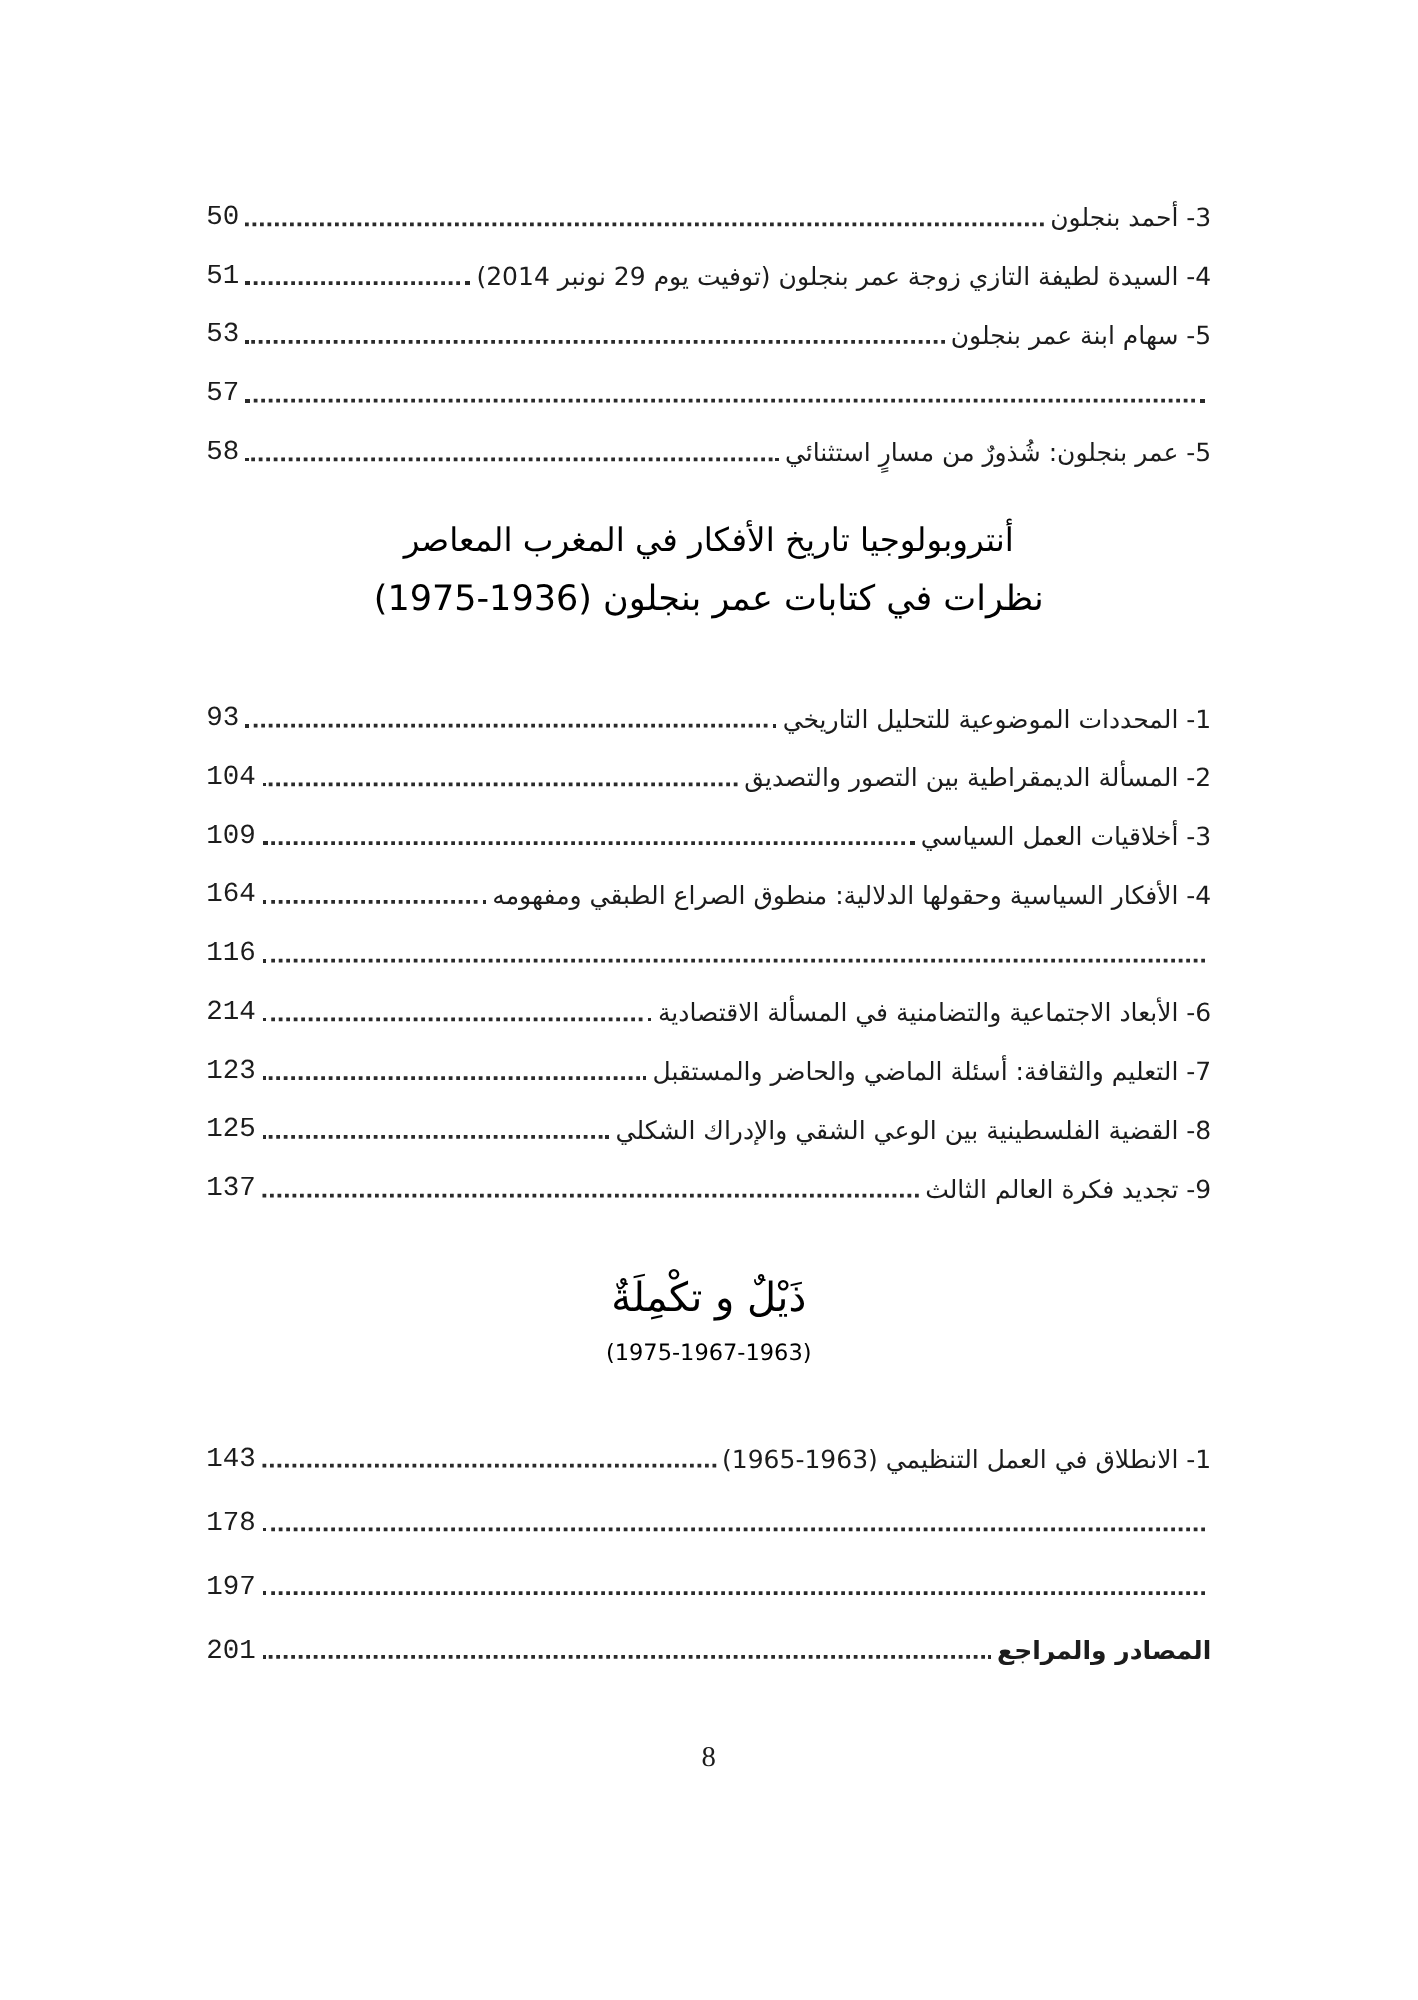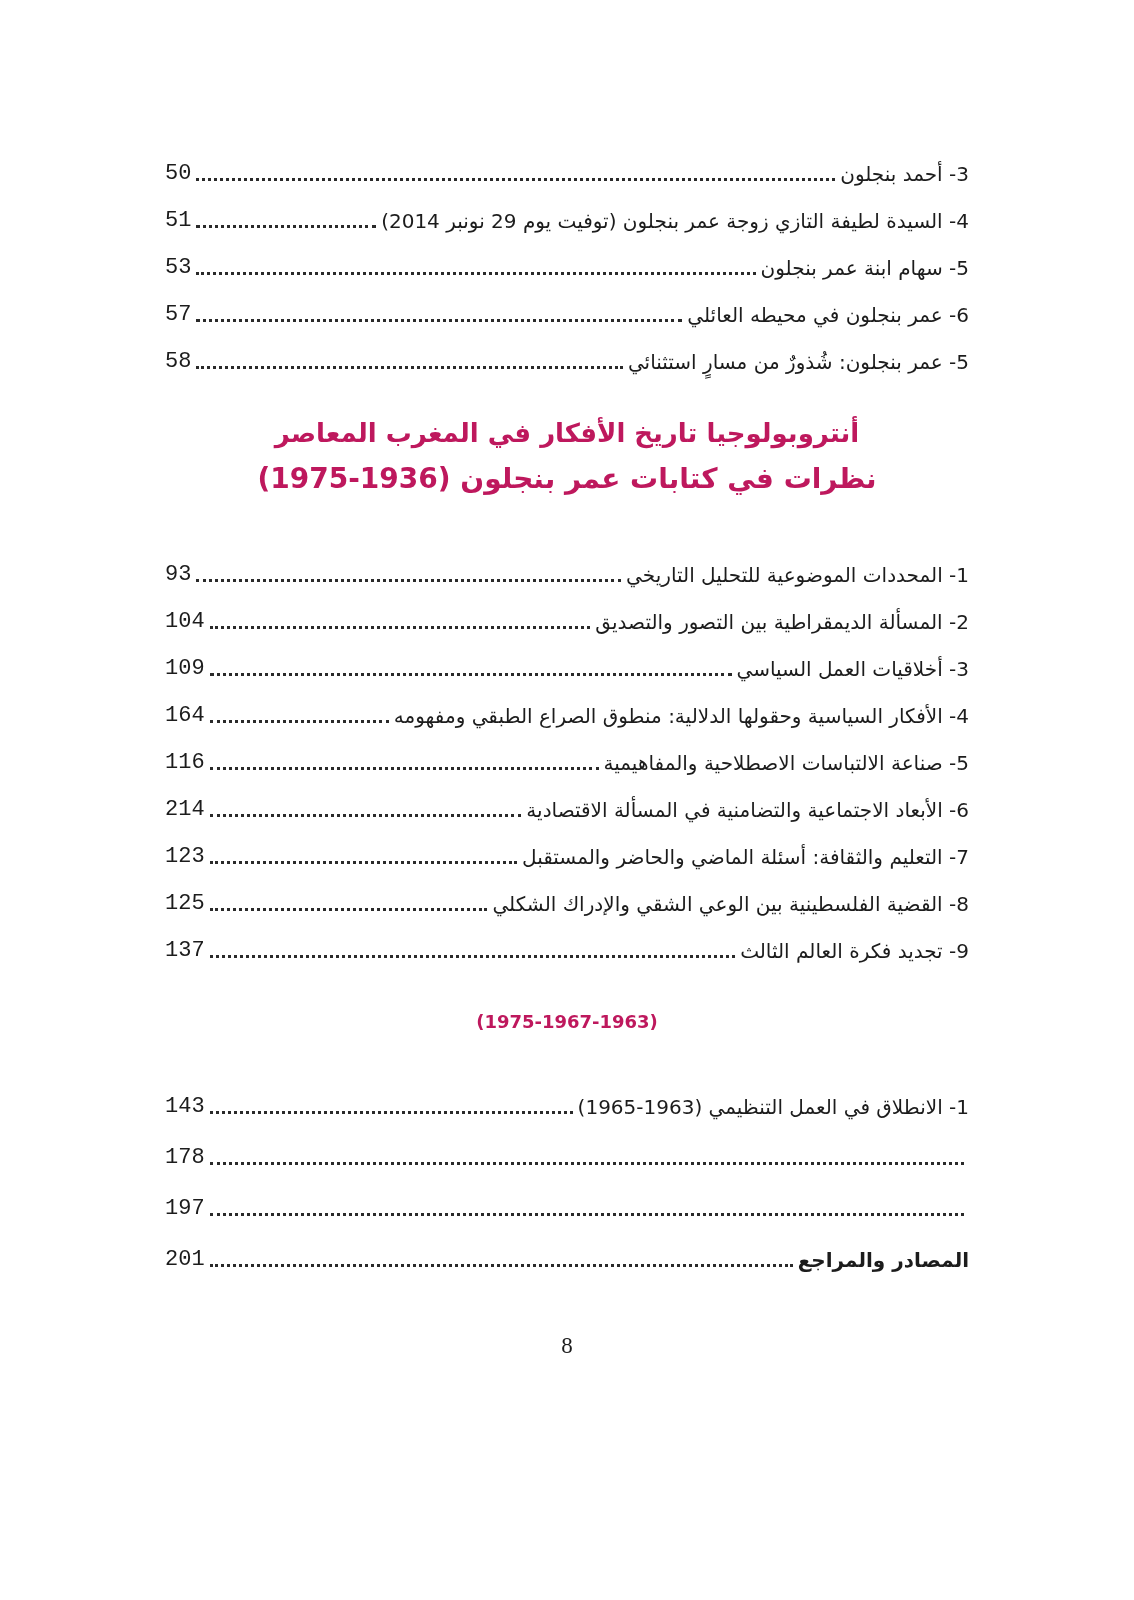--- a/index.html
+++ b/index.html
@@ -42,21 +42,21 @@
   }
   .entry-page {
     font-family: Liberation Mono, monospace;
     font-size: 22px;
     line-height: 1.3;
     white-space: nowrap;
   }
   .heading-block { text-align: center; direction: rtl; }
   .heading-block.first { margin-top: 34px; margin-bottom: 40px; }
   .heading-block.second { margin-top: 42px; margin-bottom: 34px; }
-  .heading-line { font-weight: 700; color: #be185d; }
+  .heading-line { font-weight: 400; color: #000000; }
   .h1a { font-size: 26px; line-height: 1.7; }
   .h1b { font-size: 28px; line-height: 1.7; }
   .h2a { font-size: 32px; line-height: 1.9; }
   .h2b { font-size: 18px; line-height: 1.6; font-family: "DejaVu Sans", sans-serif; }
   .folio {
     margin-top: 58px;
     text-align: center;
     font-family: "Liberation Serif", serif;
     font-size: 23px;
     direction: ltr;
@@ -77,21 +77,20 @@
         <span class="entry-title">4- السيدة لطيفة التازي زوجة عمر بنجلون (توفيت يوم 29 نونبر 2014)</span>
         <span class="leader"></span>
         <span class="entry-page">51</span>
       </div>
       <div class="toc-row">
         <span class="entry-title">5- سهام ابنة عمر بنجلون</span>
         <span class="leader"></span>
         <span class="entry-page">53</span>
       </div>
       <div class="toc-row">
-        <span class="entry-title">6- عمر بنجلون في محيطه العائلي</span>
         <span class="leader"></span>
         <span class="entry-page">57</span>
       </div>
       <div class="toc-row">
         <span class="entry-title">5- عمر بنجلون: شُذورٌ من مسارٍ استثنائي</span>
         <span class="leader"></span>
         <span class="entry-page">58</span>
       </div>
     </div>
 
@@ -115,21 +114,20 @@
         <span class="entry-title">3- أخلاقيات العمل السياسي</span>
         <span class="leader"></span>
         <span class="entry-page">109</span>
       </div>
       <div class="toc-row">
         <span class="entry-title">4- الأفكار السياسية وحقولها الدلالية: منطوق الصراع الطبقي ومفهومه</span>
         <span class="leader"></span>
         <span class="entry-page">164</span>
       </div>
       <div class="toc-row">
-        <span class="entry-title">5- صناعة الالتباسات الاصطلاحية والمفاهيمية</span>
         <span class="leader"></span>
         <span class="entry-page">116</span>
       </div>
       <div class="toc-row">
         <span class="entry-title">6- الأبعاد الاجتماعية والتضامنية في المسألة الاقتصادية</span>
         <span class="leader"></span>
         <span class="entry-page">214</span>
       </div>
       <div class="toc-row">
         <span class="entry-title">7- التعليم والثقافة: أسئلة الماضي والحاضر والمستقبل</span>
@@ -142,20 +140,21 @@
         <span class="entry-page">125</span>
       </div>
       <div class="toc-row">
         <span class="entry-title">9- تجديد فكرة العالم الثالث</span>
         <span class="leader"></span>
         <span class="entry-page">137</span>
       </div>
     </div>
 
   <div class="heading-block second">
+    <div class="heading-line h2a">ذَيْلٌ و تكْمِلَةٌ</div>
     <div class="heading-line h2b">(1975-1967-1963)</div>
   </div>
 
   <div class="toc-list tall-list">
       <div class="toc-row tall">
         <span class="entry-title">1- الانطلاق في العمل التنظيمي (1963-1965)</span>
         <span class="leader"></span>
         <span class="entry-page">143</span>
       </div>
       <div class="toc-row tall">

